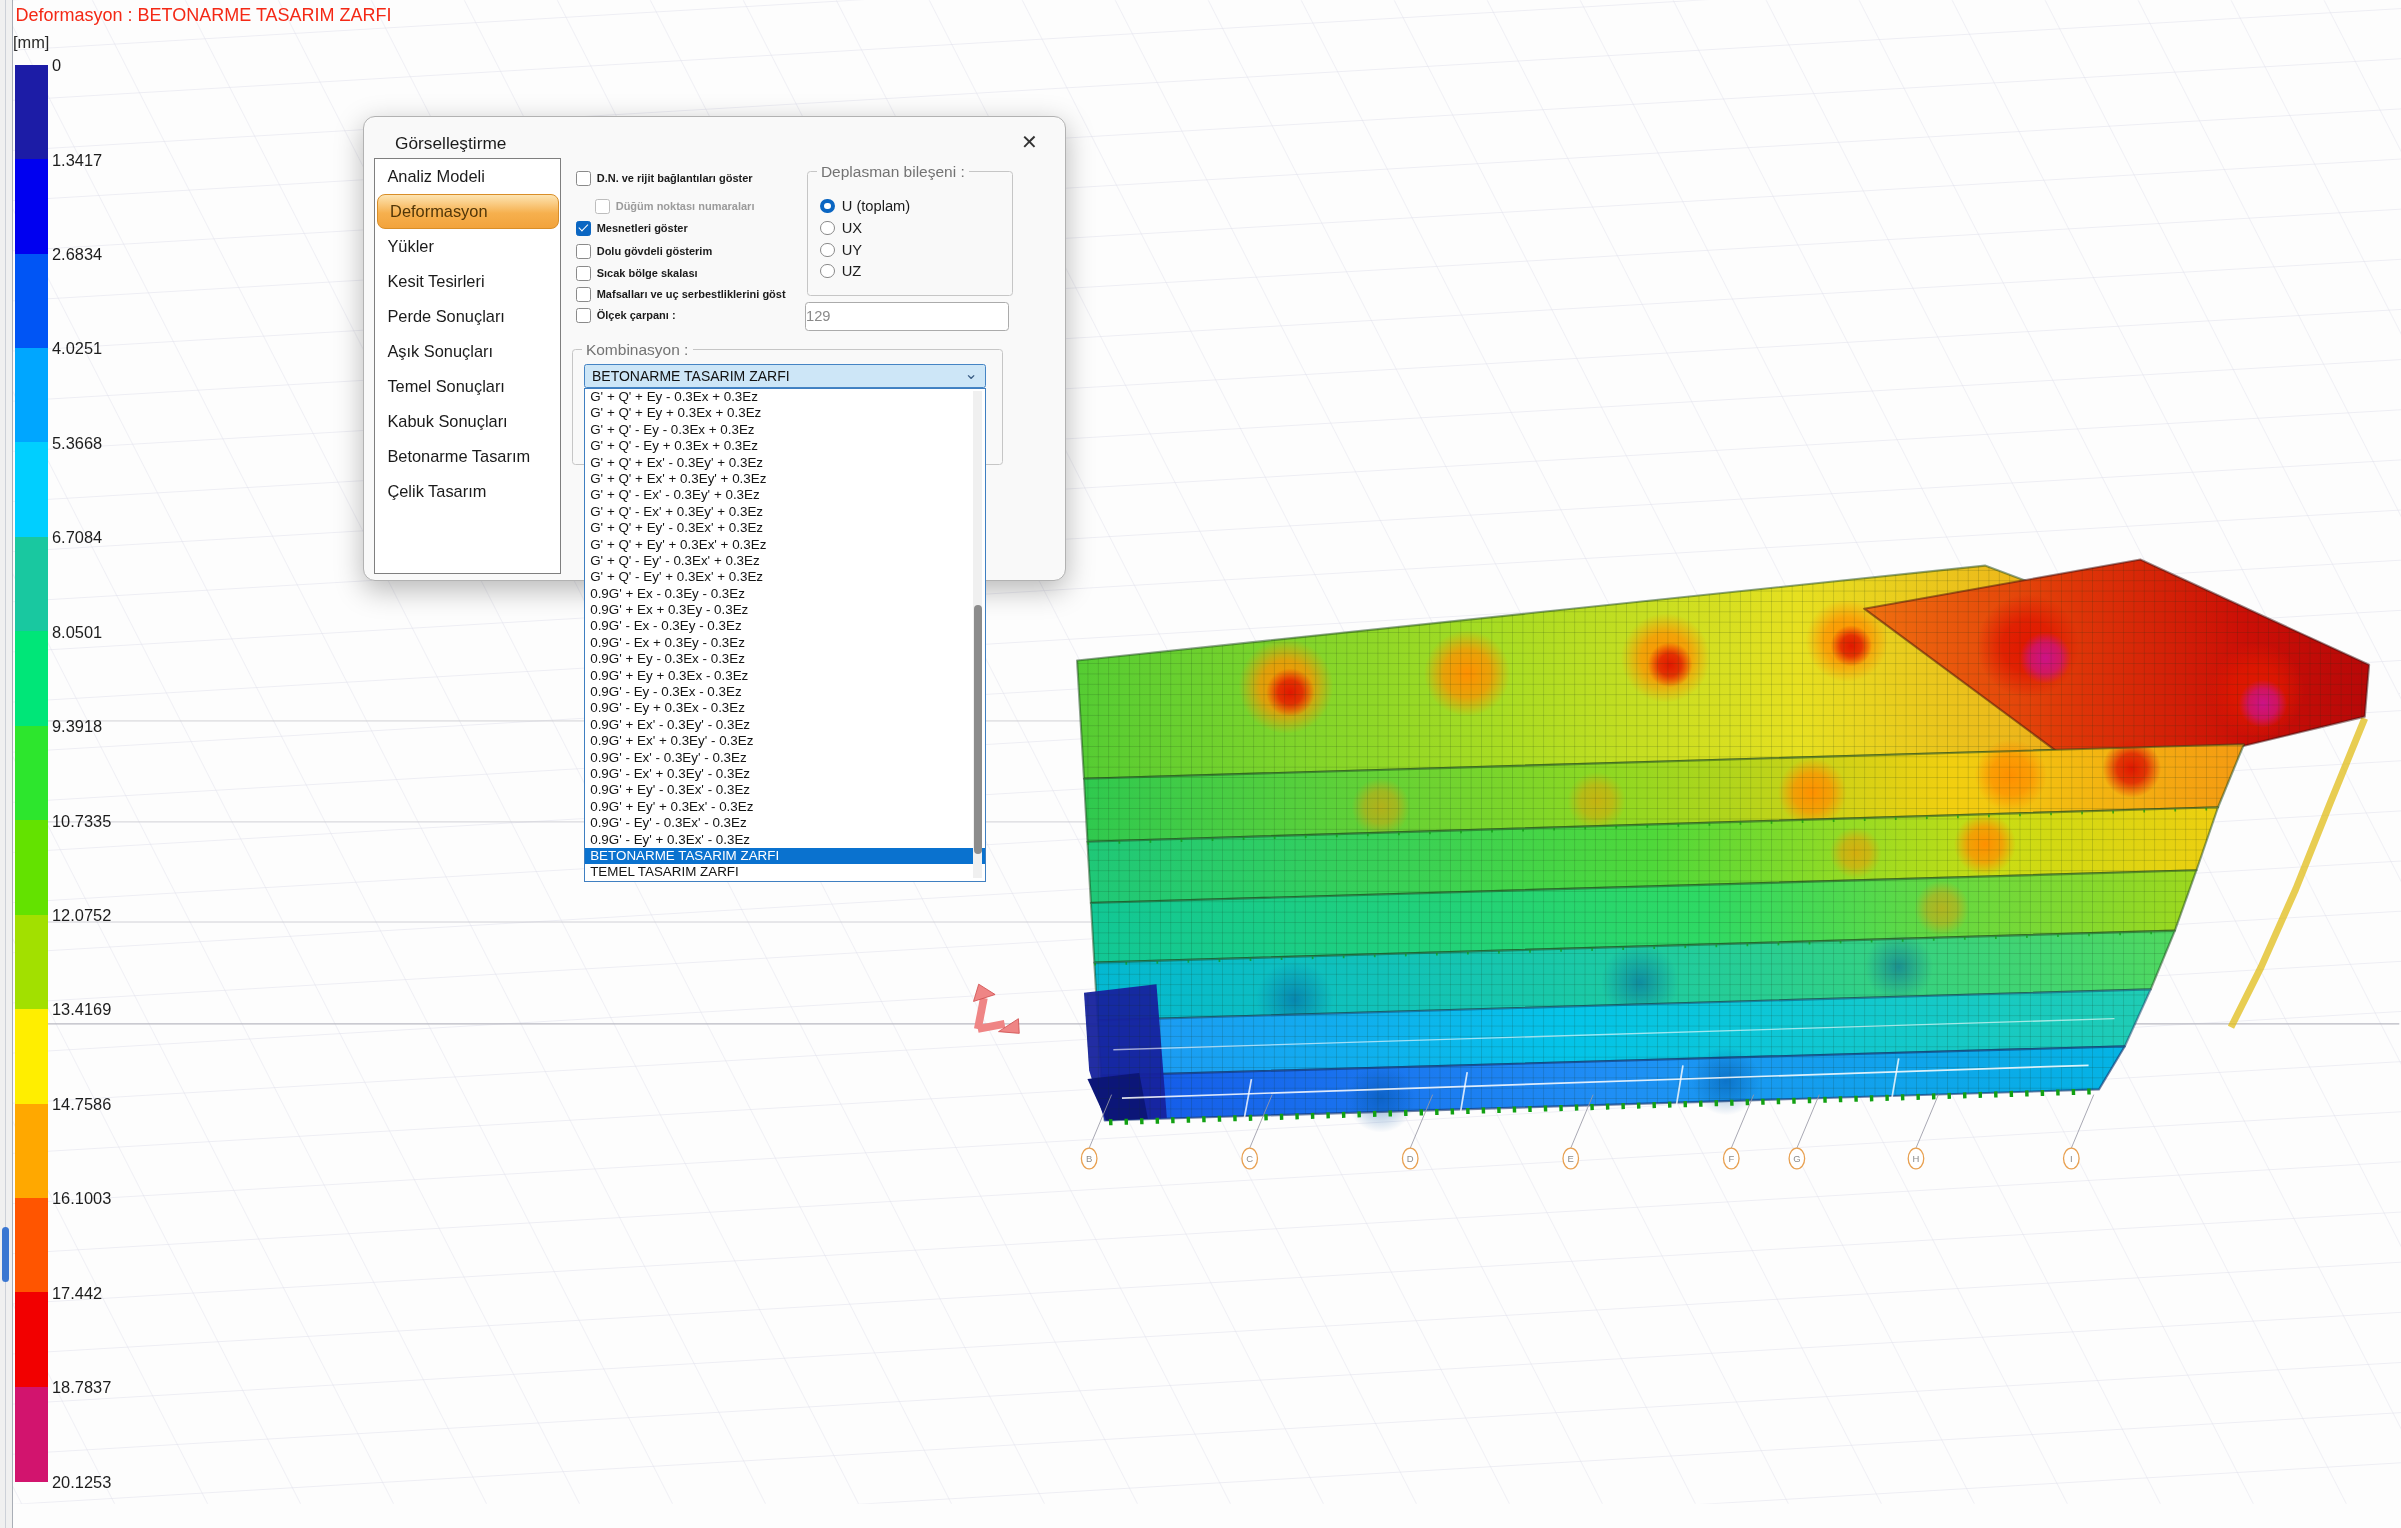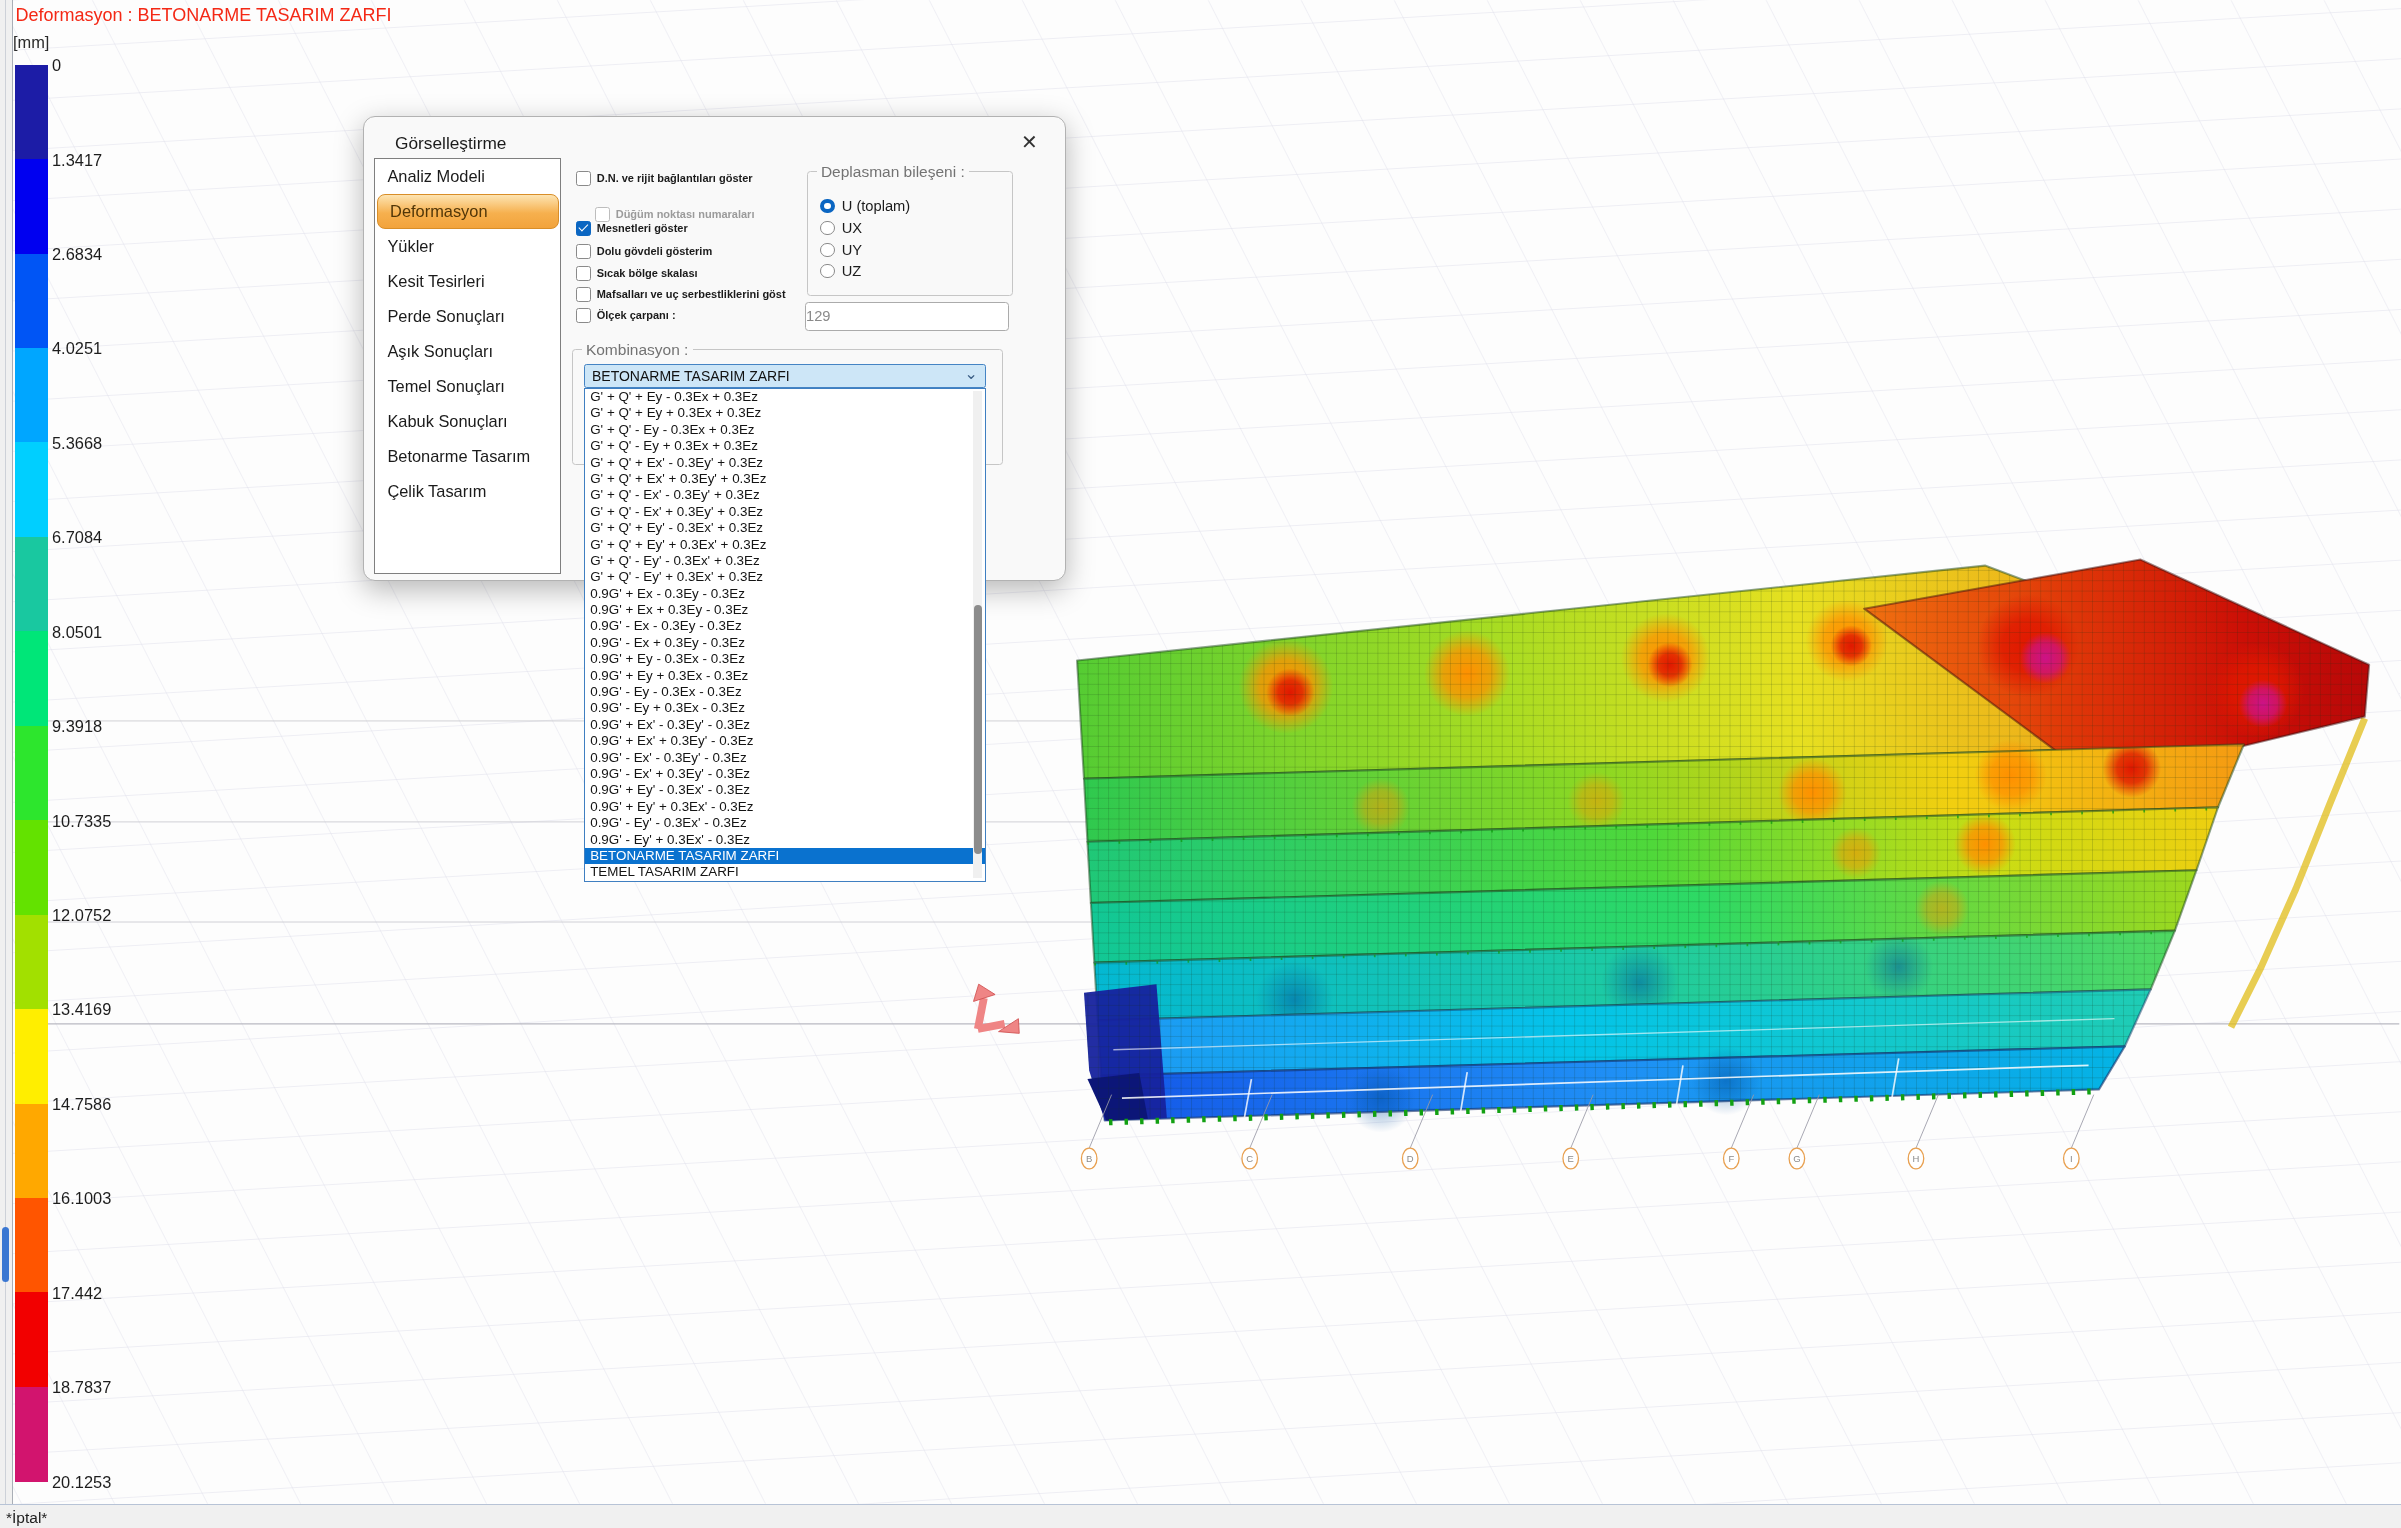--- a/index.html
+++ b/index.html
@@ -293,23 +293,20 @@
       <div class="legend-band" style="top: 726px; height: 95px; background: rgb(45, 230, 45);"></div>
       <div class="legend-band" style="top: 820px; height: 95px; background: rgb(99, 226, 0);"></div>
       <div class="legend-band" style="top: 915px; height: 95px; background: rgb(162, 224, 0);"></div>
       <div class="legend-band" style="top: 1009px; height: 95px; background: rgb(255, 238, 0);"></div>
       <div class="legend-band" style="top: 1104px; height: 95px; background: rgb(255, 168, 0);"></div>
       <div class="legend-band" style="top: 1198px; height: 95px; background: rgb(255, 85, 0);"></div>
       <div class="legend-band" style="top: 1292px; height: 95px; background: rgb(242, 0, 0);"></div>
       <div class="legend-band" style="top: 1387px; height: 95px; background: rgb(210, 20, 110);"></div>
     </div>
 
-  <div id="status-bar" class="abs">
-    <div id="status-text">*İptal*</div>
-  </div>
 
   <div id="dialog" class="abs">
     <div id="dialog-title">Görselleştirme</div>
     <div id="dialog-close">✕</div>
     <div id="menu-list">
         <div class="menu-item">Analiz Modeli</div>
         <div class="menu-item sel">Deformasyon</div>
         <div class="menu-item">Yükler</div>
         <div class="menu-item">Kesit Tesirleri</div>
         <div class="menu-item">Perde Sonuçları</div>
@@ -317,21 +314,21 @@
         <div class="menu-item">Temel Sonuçları</div>
         <div class="menu-item">Kabuk Sonuçları</div>
         <div class="menu-item">Betonarme Tasarım</div>
         <div class="menu-item">Çelik Tasarım</div>
       </div>
     <div id="checkboxes">
         <div class="cb-row" style="top: 54px;">
           <span class="cb-box"></span>
           <span class="cb-label" style="max-width: 207px;">D.N. ve rijit bağlantıları göster</span>
         </div>
-        <div class="cb-row" style="top: 90px; left: 231px;">
+        <div class="cb-row" style="top: 82px; left: 231px;">
           <span class="cb-box dis"></span>
           <span class="cb-label dis" style="max-width: 188px;">Düğüm noktası numaraları</span>
         </div>
         <div class="cb-row" style="top: 104px;">
           <span class="cb-box on"></span>
           <span class="cb-label" style="max-width: 207px;">Mesnetleri göster</span>
         </div>
         <div class="cb-row" style="top: 127px;">
           <span class="cb-box"></span>
           <span class="cb-label" style="max-width: 207px;">Dolu gövdeli gösterim</span>

